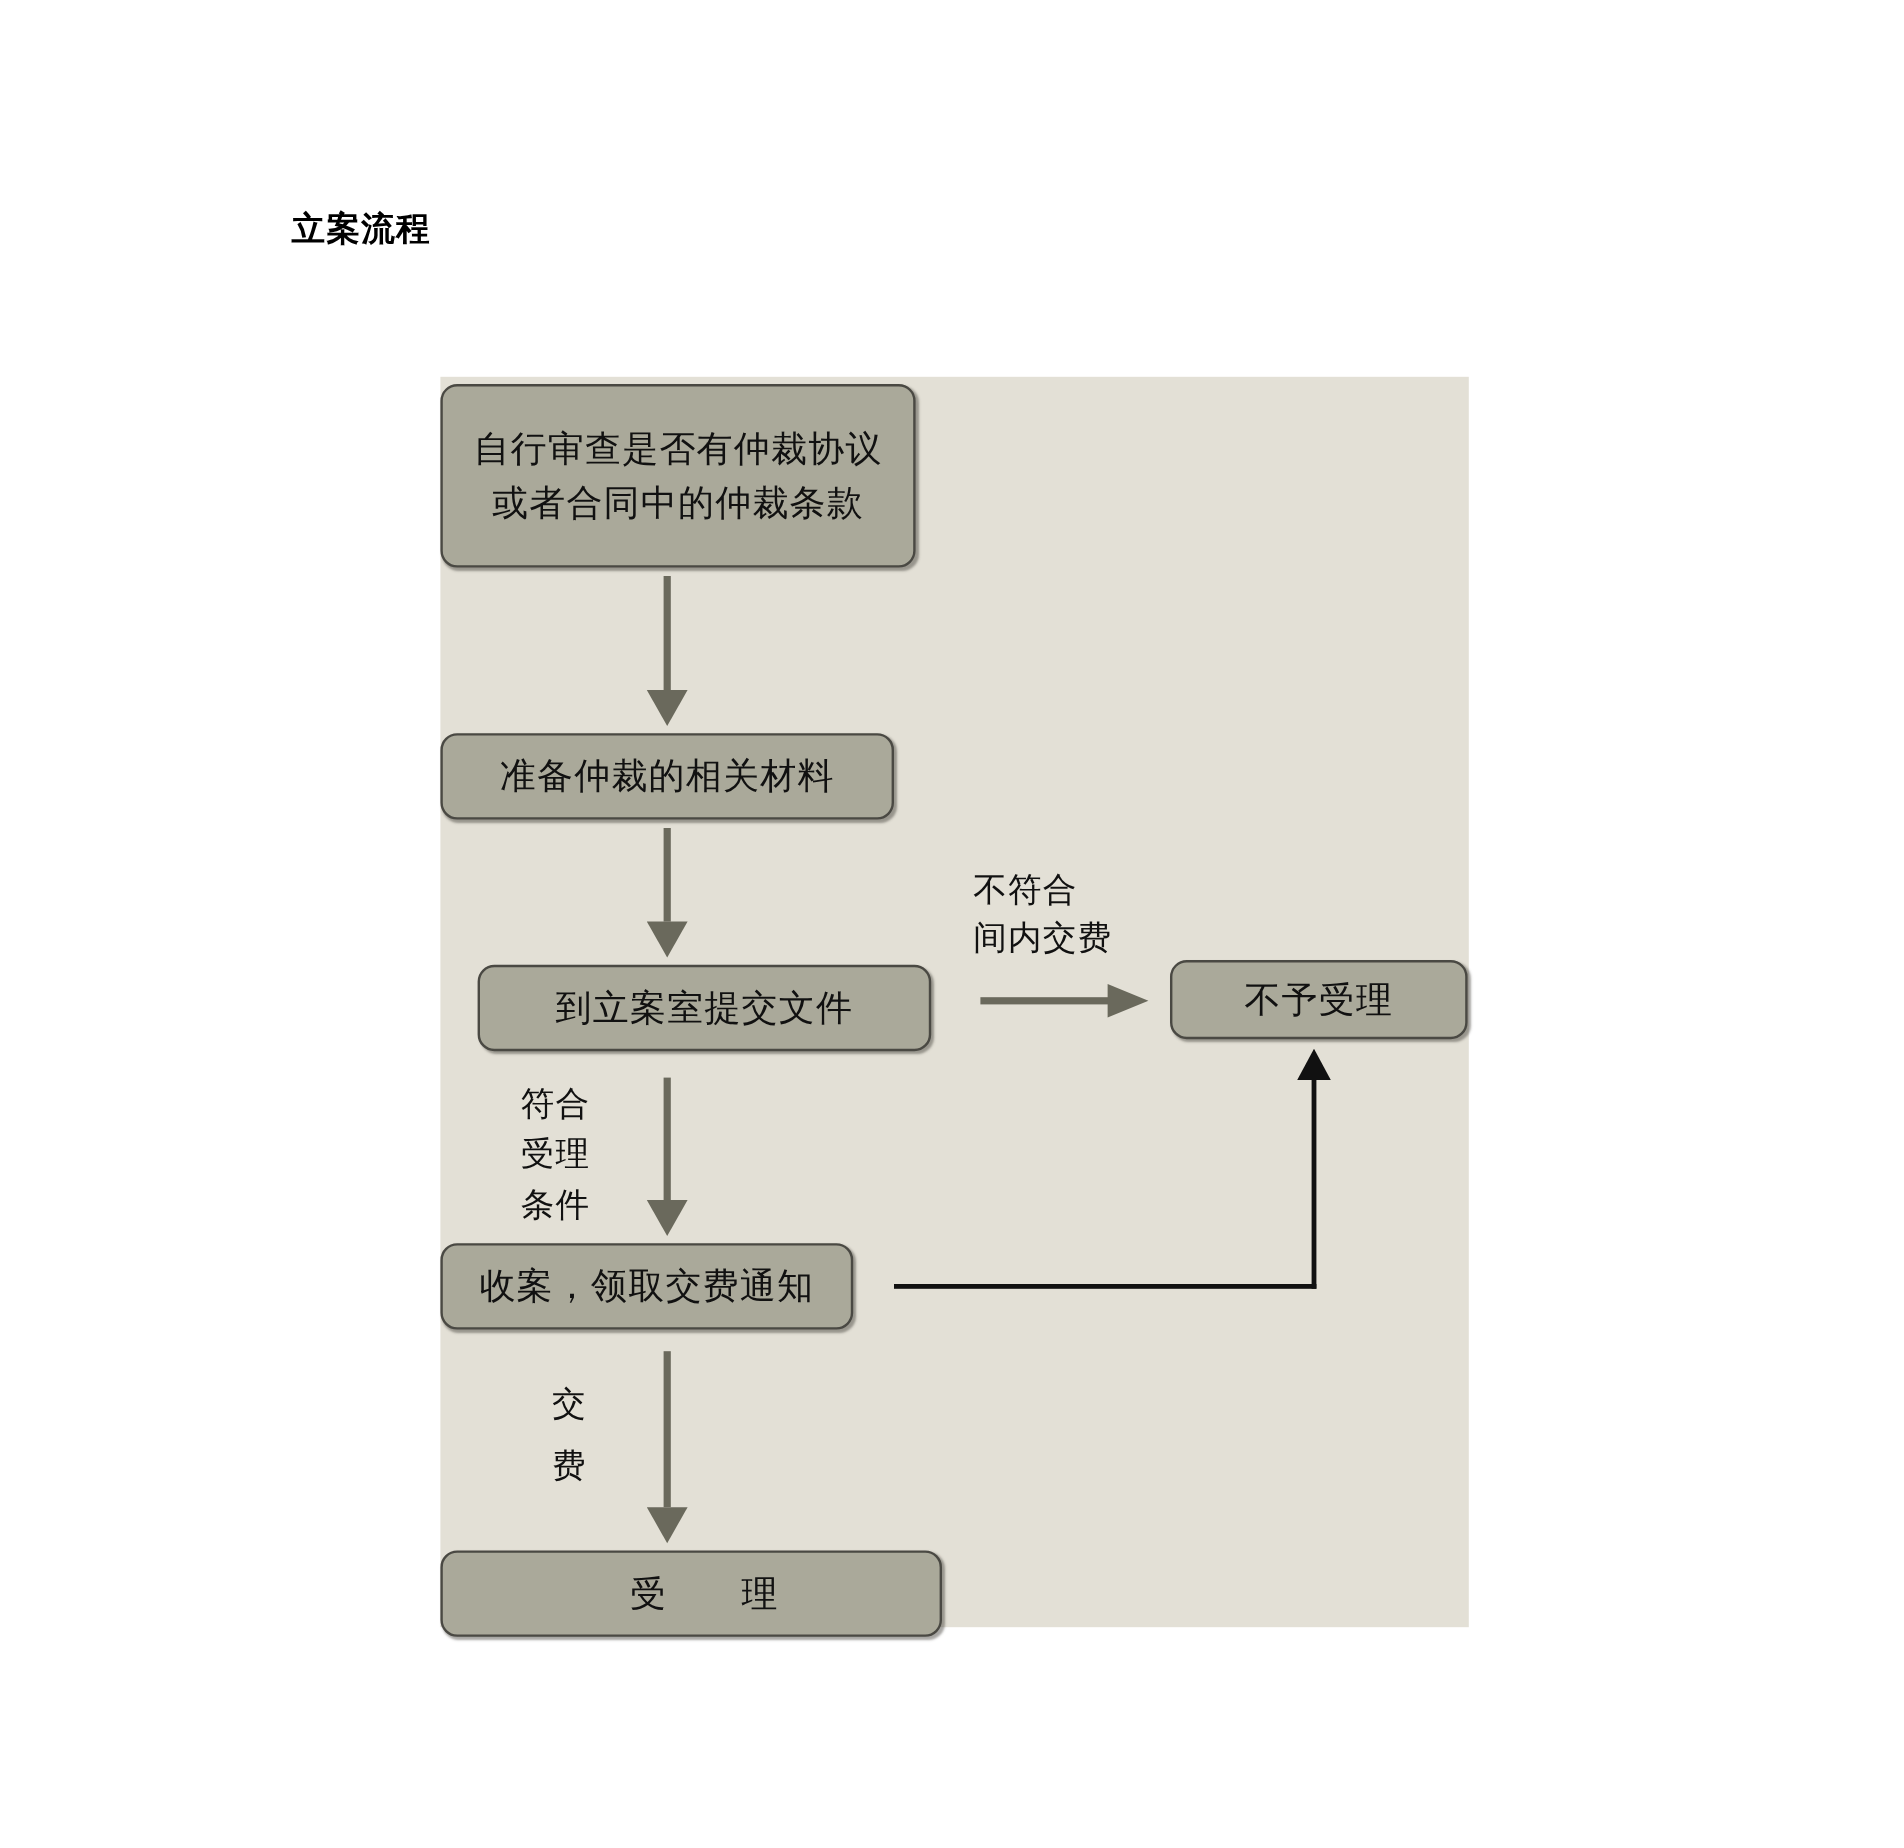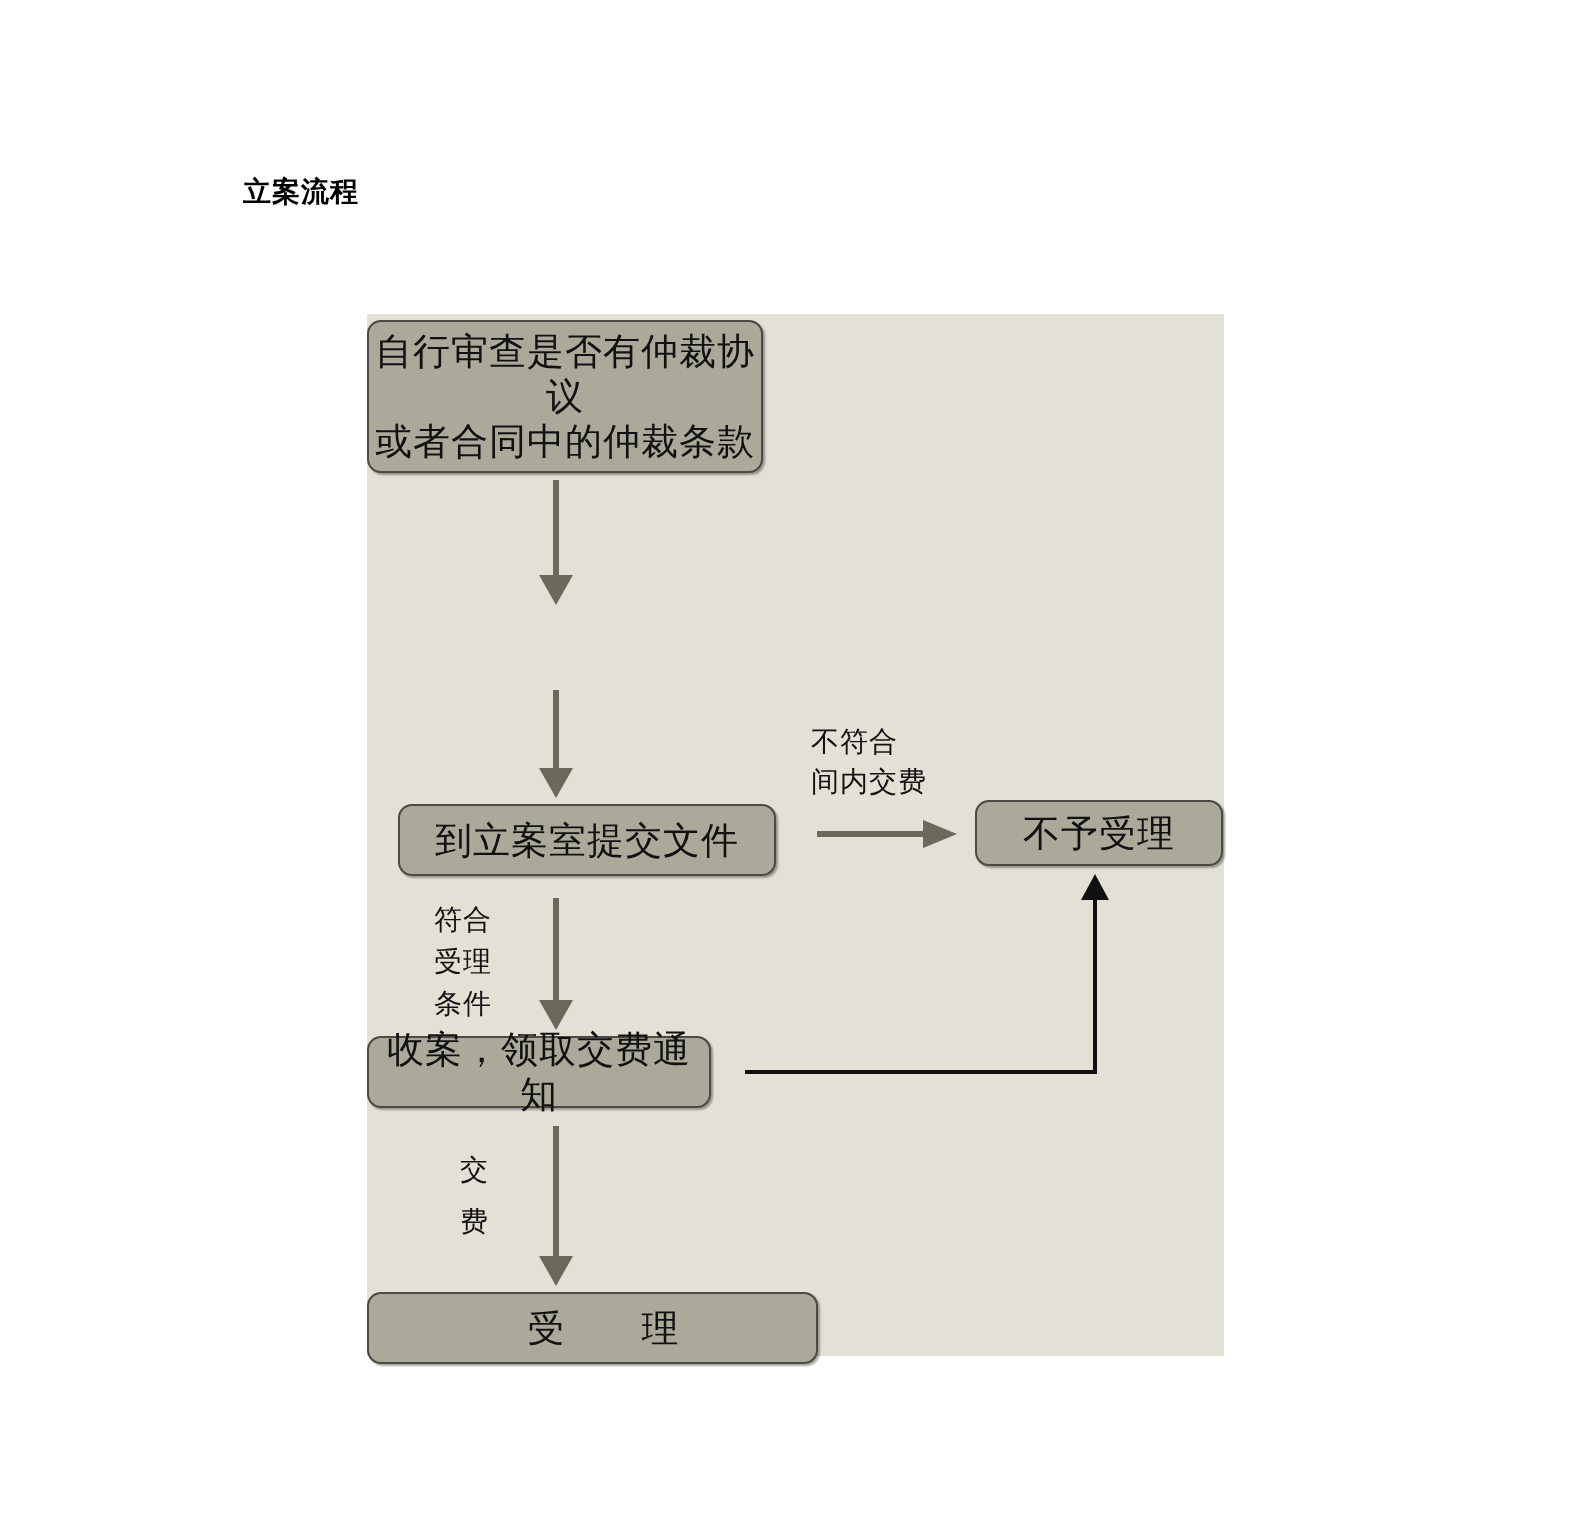--- a/index.html
+++ b/index.html
@@ -42,33 +42,33 @@
     background: #aaa99a;
     border: 2px solid #4a4943;
     border-radius: 14px;
     box-shadow: 2px 2px 2px rgba(60,58,50,0.45);
     box-sizing: border-box;
     display: flex;
     align-items: center;
     justify-content: center;
     text-align: center;
     color: #111111;
-    font-size: 37px;
+    font-size: 30px;
     line-height: 45px;
     letter-spacing: 1px;
     font-family: "DejaVu Sans", "Liberation Sans", sans-serif;
     white-space: pre-line;
   }
 
   
   #node-review       { left: 0px;   top: 6px;    width: 396px; height: 153px; }
   #node-prepare      { left: 0px;   top: 297px;  width: 378px; height: 72px;  }
   #node-submit       { left: 0px;   top: 490px;  width: 378px; height: 72px; margin-left: 31px;  }
   #node-receive      { left: 0px;   top: 722px;  width: 344px; height: 72px;  }
-  #node-accept       { left: 0px;   top: 978px;  width: 451px; height: 72px; padding-left: 22px;  }
+  #node-accept       { left: 0px;   top: 978px;  width: 418px; height: 72px; padding-left: 22px;  }
   #node-reject       { left: 608px; top: 486px;  width: 248px; height: 66px;  }
 
   .node .node-text { display: block; }
 
   
   .v-arrow {
     position: absolute;
     width: 34px;
   }
   .v-arrow .shaft {
@@ -191,20 +191,23 @@
   <div class="node" id="node-review">
     <span class="node-text">自行审查是否有仲裁协议
 或者合同中的仲裁条款</span>
   </div>
 
   <div class="v-arrow" id="arrow-1">
     <div class="shaft"></div>
     <div class="head"></div>
   </div>
 
+  <div class="node" id="node-prepare">
+    <span class="node-text">准备仲裁的相关材料</span>
+  </div>
 
   <div class="v-arrow" id="arrow-2">
     <div class="shaft"></div>
     <div class="head"></div>
   </div>
 
   <div class="node" id="node-submit">
     <span class="node-text">到立案室提交文件</span>
   </div>
 

